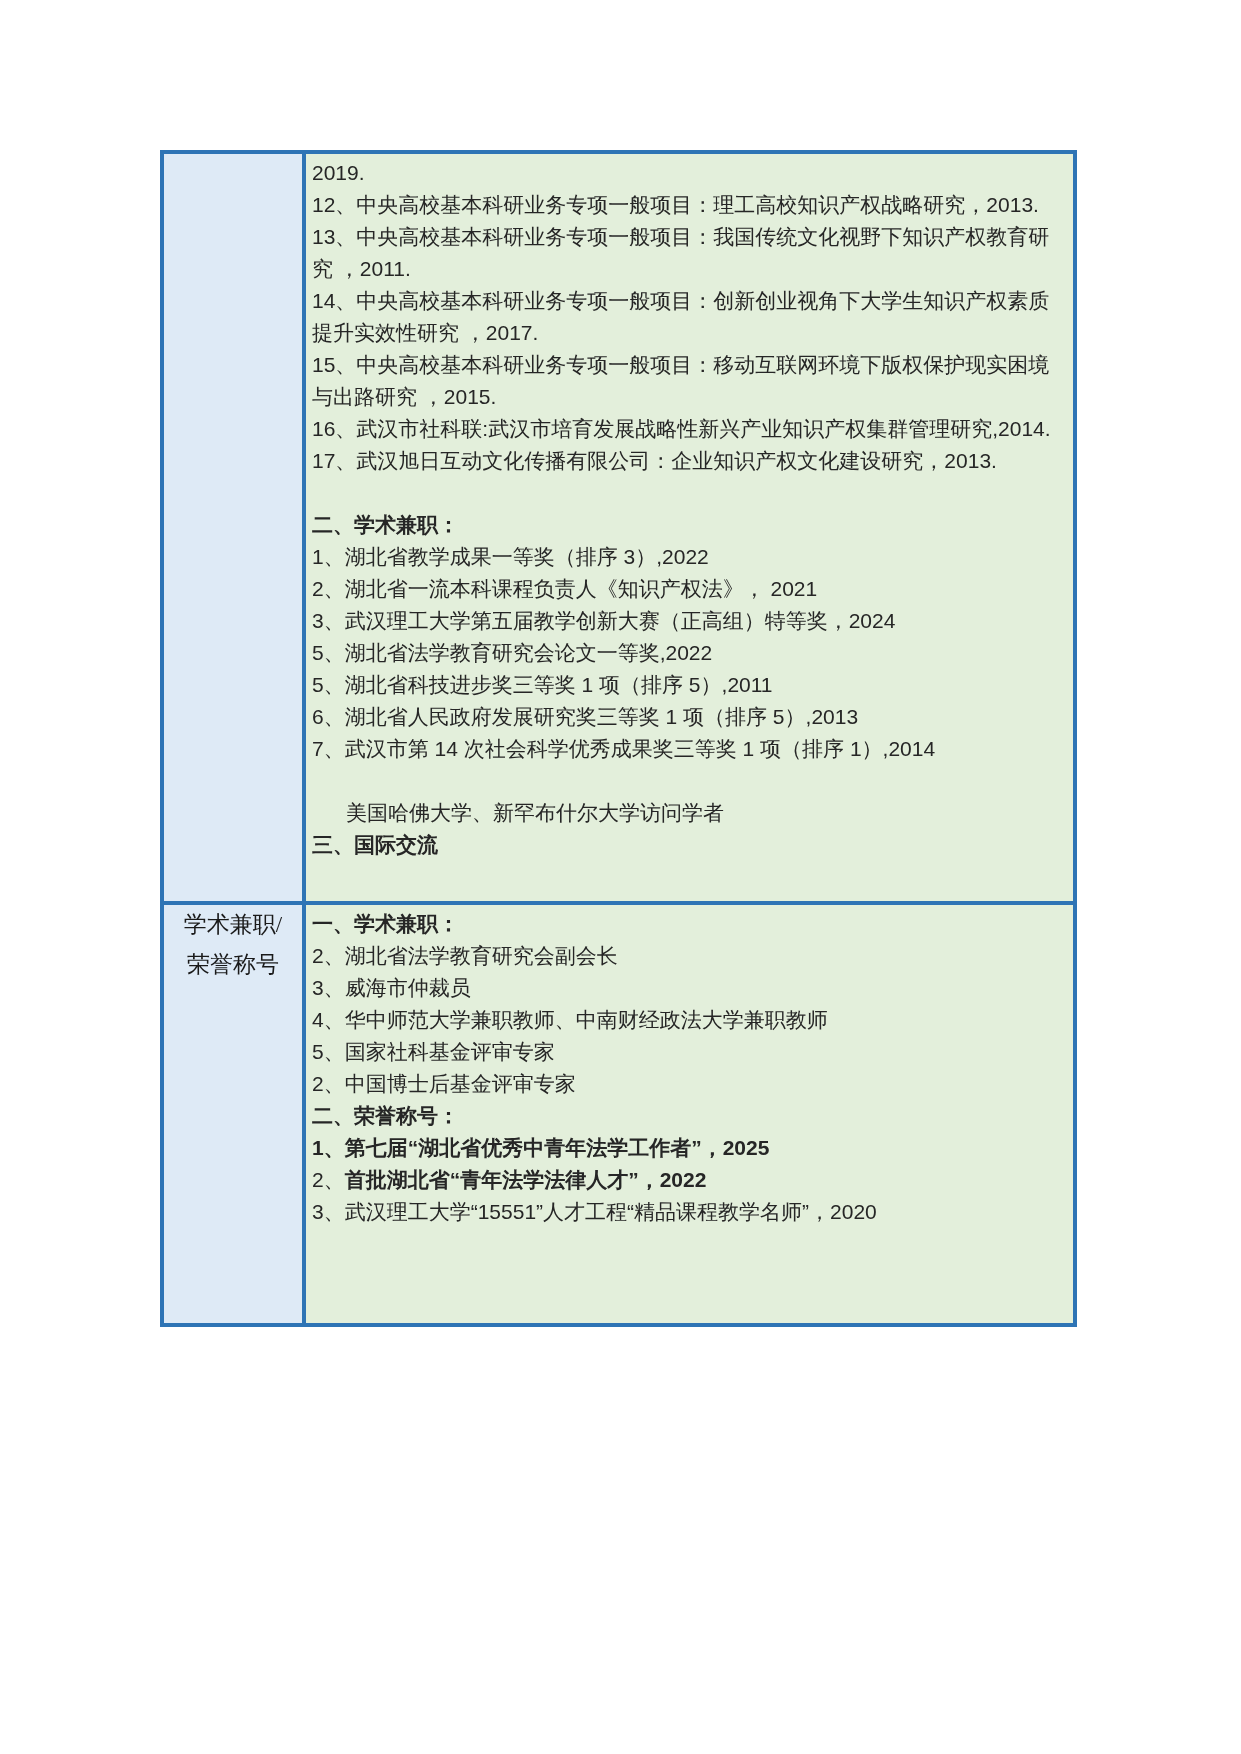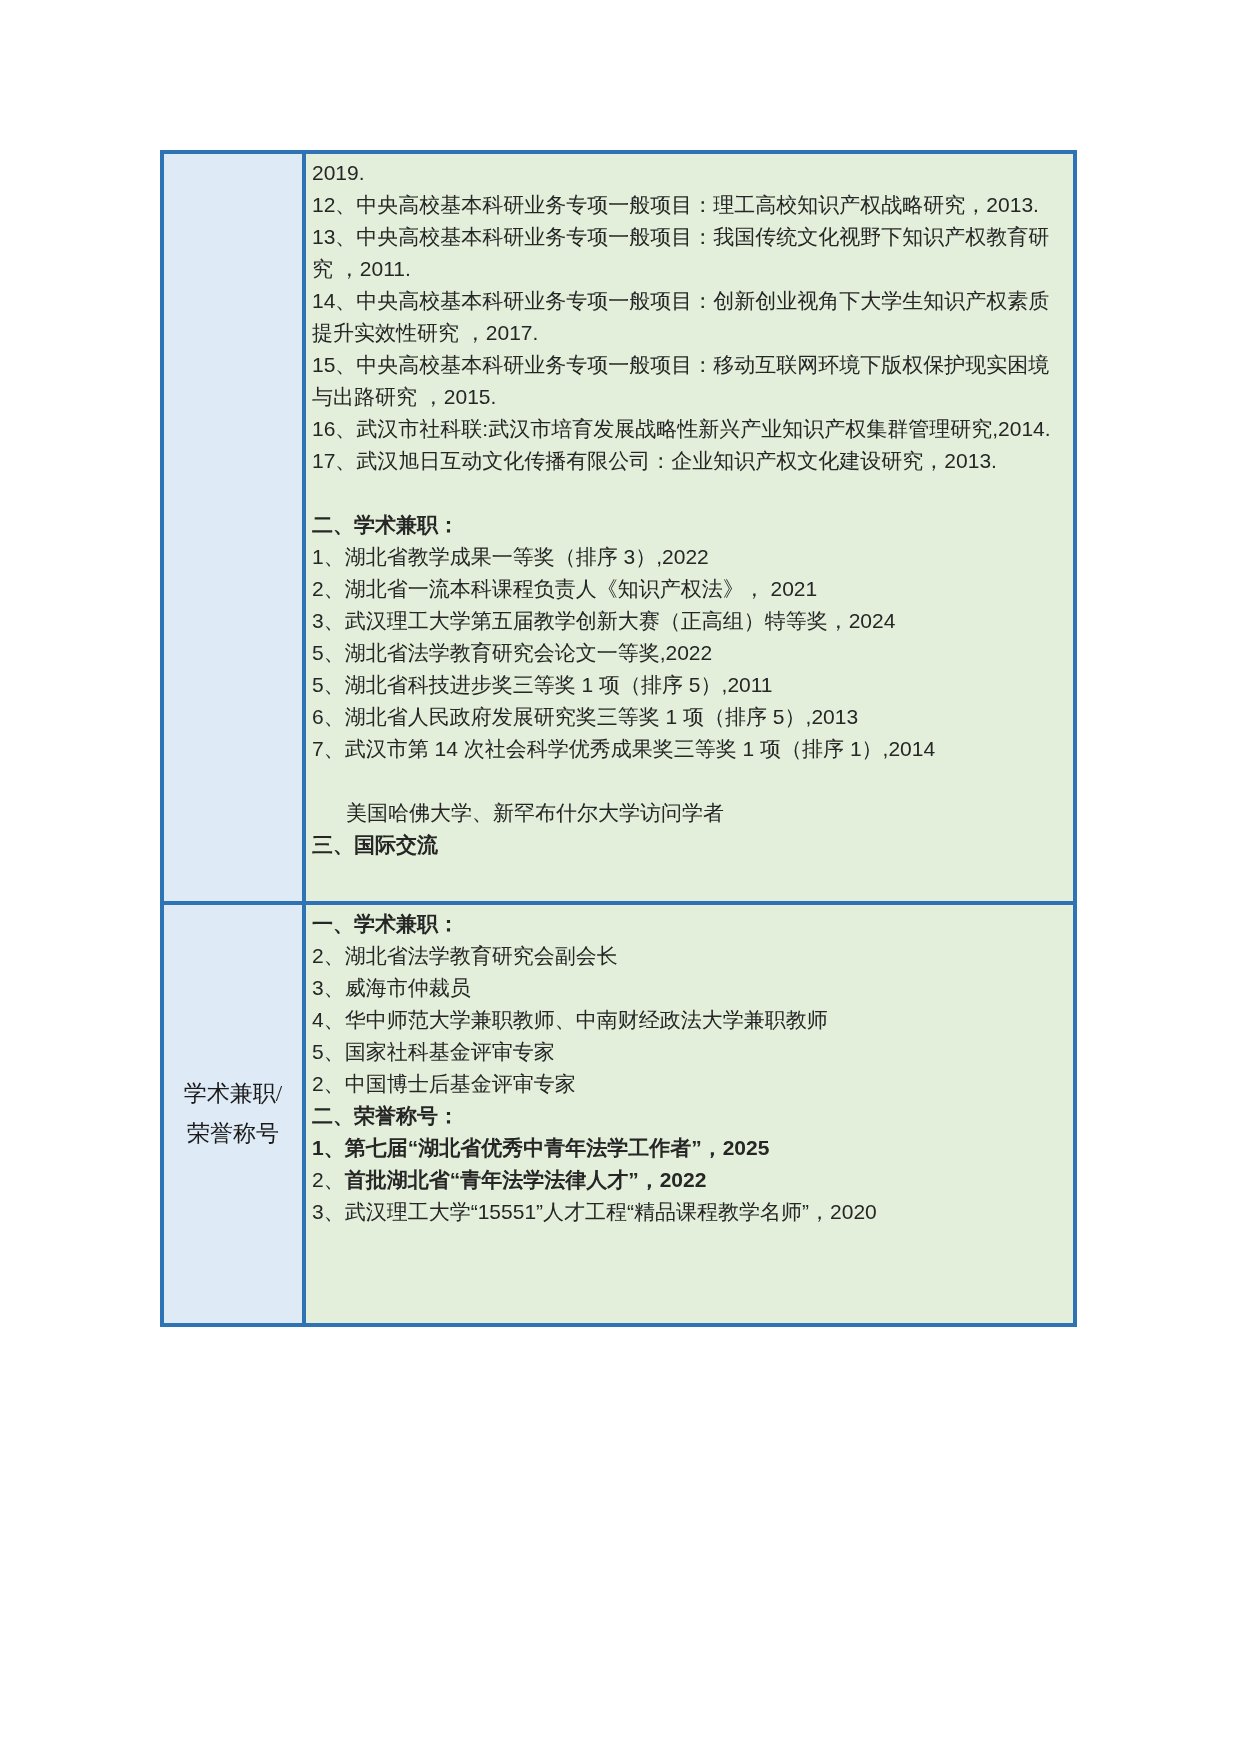--- a/index.html
+++ b/index.html
@@ -28,21 +28,20 @@
   }
   .t-row { display:flex; align-items:stretch; }
   .t-row.row-1 { min-height:747px; }
   .t-row.row-2 { min-height:422px; border-top:4px solid var(--border); }
   .cell-label {
     flex:0 0 142px;
     background:var(--label-bg);
     border-right:4px solid var(--border);
     display:flex;
     flex-direction:column;
-    justify-content:center;
     align-items:center;
     font-family:"Liberation Serif", serif;
     font-size:23px;
     line-height:40px;
     color:#1a1a1a;
   }
   .cell-content {
     flex:1 1 auto;
     background:var(--content-bg);
     padding:3px 4px 3px 6px;

